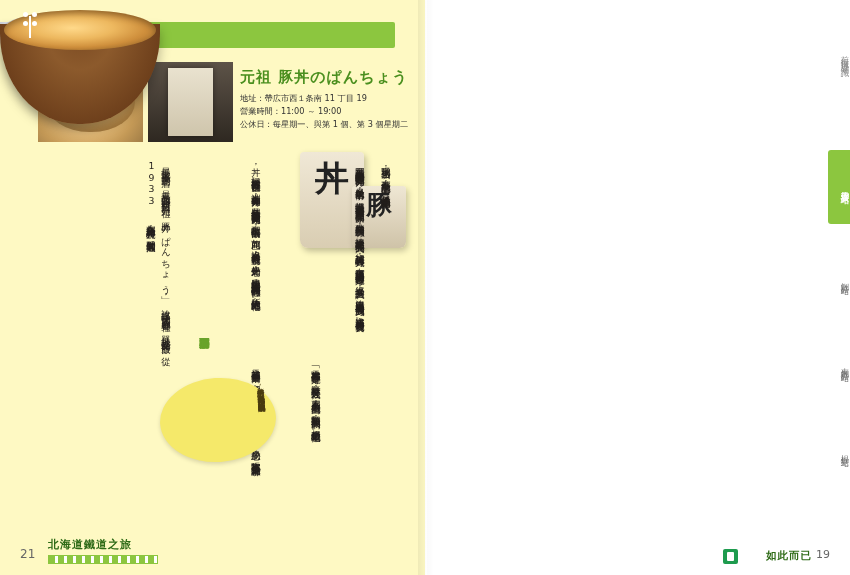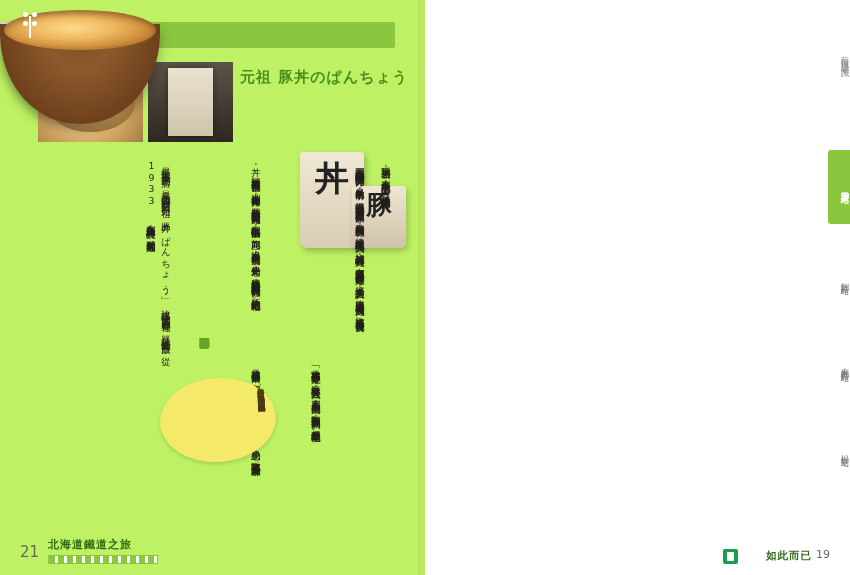--- a/index.html
+++ b/index.html
@@ -11,21 +11,21 @@
     overflow:hidden;
     position:relative;
   }
   .page {
     position:absolute; inset:0;
     display:flex;
   }
   .left-page {
     position:relative;
     width:425px; height:575px;
-    background:#bef264;
+    background:#fef9c3;
   }
   .right-page {
     position:relative;
     width:425px; height:575px;
     background:#ffffff;
   }
   
   .gutter {
     position:absolute; left:418px; top:0; width:16px; height:575px;
     background:linear-gradient(to right, rgba(0,0,0,0.06), rgba(0,0,0,0.015) 45%, rgba(0,0,0,0.0) 52%, rgba(0,0,0,0.02) 60%, rgba(0,0,0,0.0));
@@ -180,21 +180,21 @@
   }
   
   .green-caption {
     position:absolute; left:196px; top:330px;
     writing-mode:vertical-rl; text-orientation:upright;
     font-size:10px; line-height:16px; color:#6aa32b; font-weight:bold;
   }
 
   
   .pg-num-left {
-    position:absolute; left:20px; bottom:14px; font-size:15px; color:#666;
+    position:absolute; left:20px; bottom:14px; font-size:12px; color:#666;
   }
   .footer-band-left {
     position:absolute; left:40px; bottom:8px; width:190px; height:30px;
   }
   .footer-band-left .ftitle {
     position:absolute; left:8px; top:0px; font-size:11px; color:#2f6b17; font-weight:bold; letter-spacing:1px;
   }
   .footer-bar {
     position:absolute; left:8px; top:18px; width:110px; height:9px;
     background:repeating-linear-gradient(90deg,#8cc63f 0 6px,#ffffff 6px 9px);
@@ -250,20 +250,23 @@
         <div class="dot d1"></div>
         <div class="dot d2"></div>
       <div class="dot d3"></div>
         <div class="dot d4"></div>
     </div>
 
     <div class="photo photo-food1"></div>
     <div class="photo photo-sign"></div>
 
     <div class="shop-name">元祖 豚丼のぱんちょう</div>
+    <div class="shop-info" style="white-space:pre-line;">地址：帶広市西１条南 11 丁目 19
+營業時間：11:00 ～ 19:00
+公休日：每星期一、與第 1 個、第 3 個星期二</div>
 
     <div class="donburi-cup">
       <div class="kanji">丼</div>
     </div>
     <div class="donburi-cup2">
       <div class="kanji">豚</div>
     </div>
 
     <div class="vcol" style="left:372px; top:160px; height:190px; width:22px;">玩家到了帶廣，有一件不能忘記的事情，就是品嚐當地的豬肉丼！</div>
     <div class="vcol" style="left:268px; top:160px; height:190px; width:100px;">其實我不太記得第一次聽聞帶廣有好吃的豬肉丼，是多久以前的事情了，但隨海中就是裝在有著帶廣豬肉丼連結在一塊兒的印象。豬肉丼與帶廣的關係，據說是當時來此開發的先人，想試試看用何種方式，在何種溫度下料理的十勝豬肉會最好吃，經過多方的嘗試，決定以厚厚滷過的豬肉做成的方式，完成述造今日的帶廣代表美食。</div>

